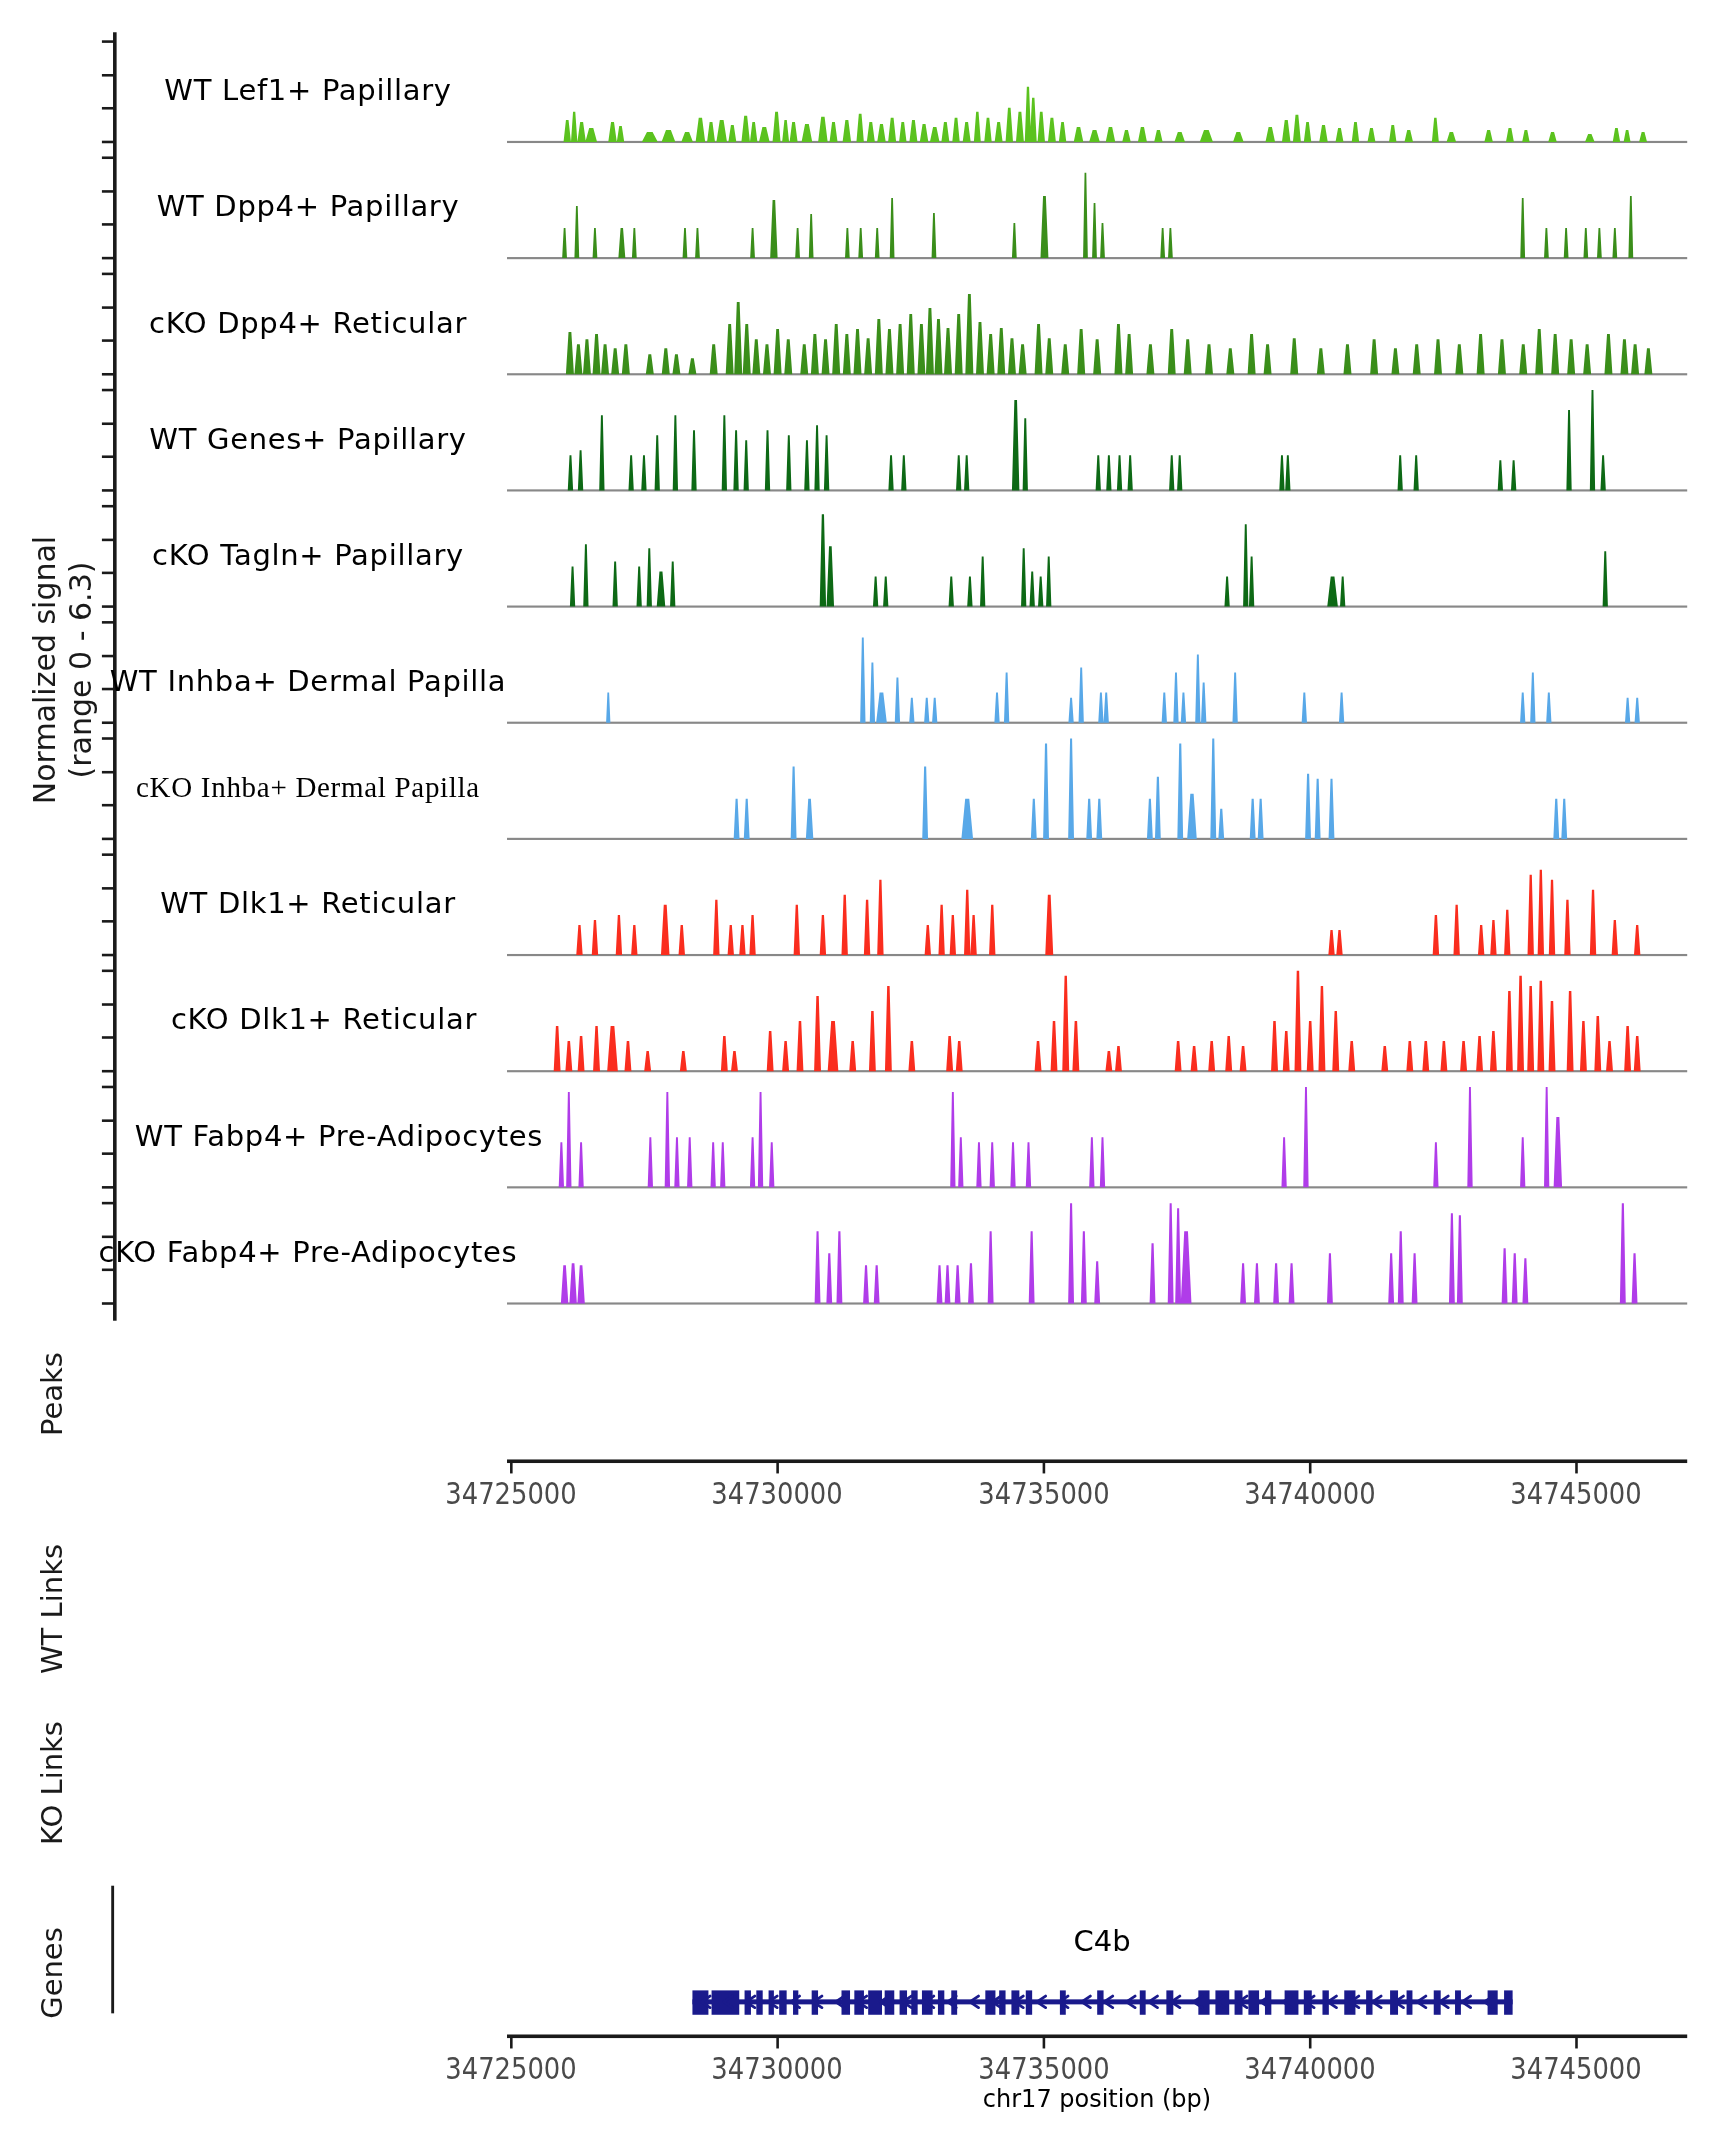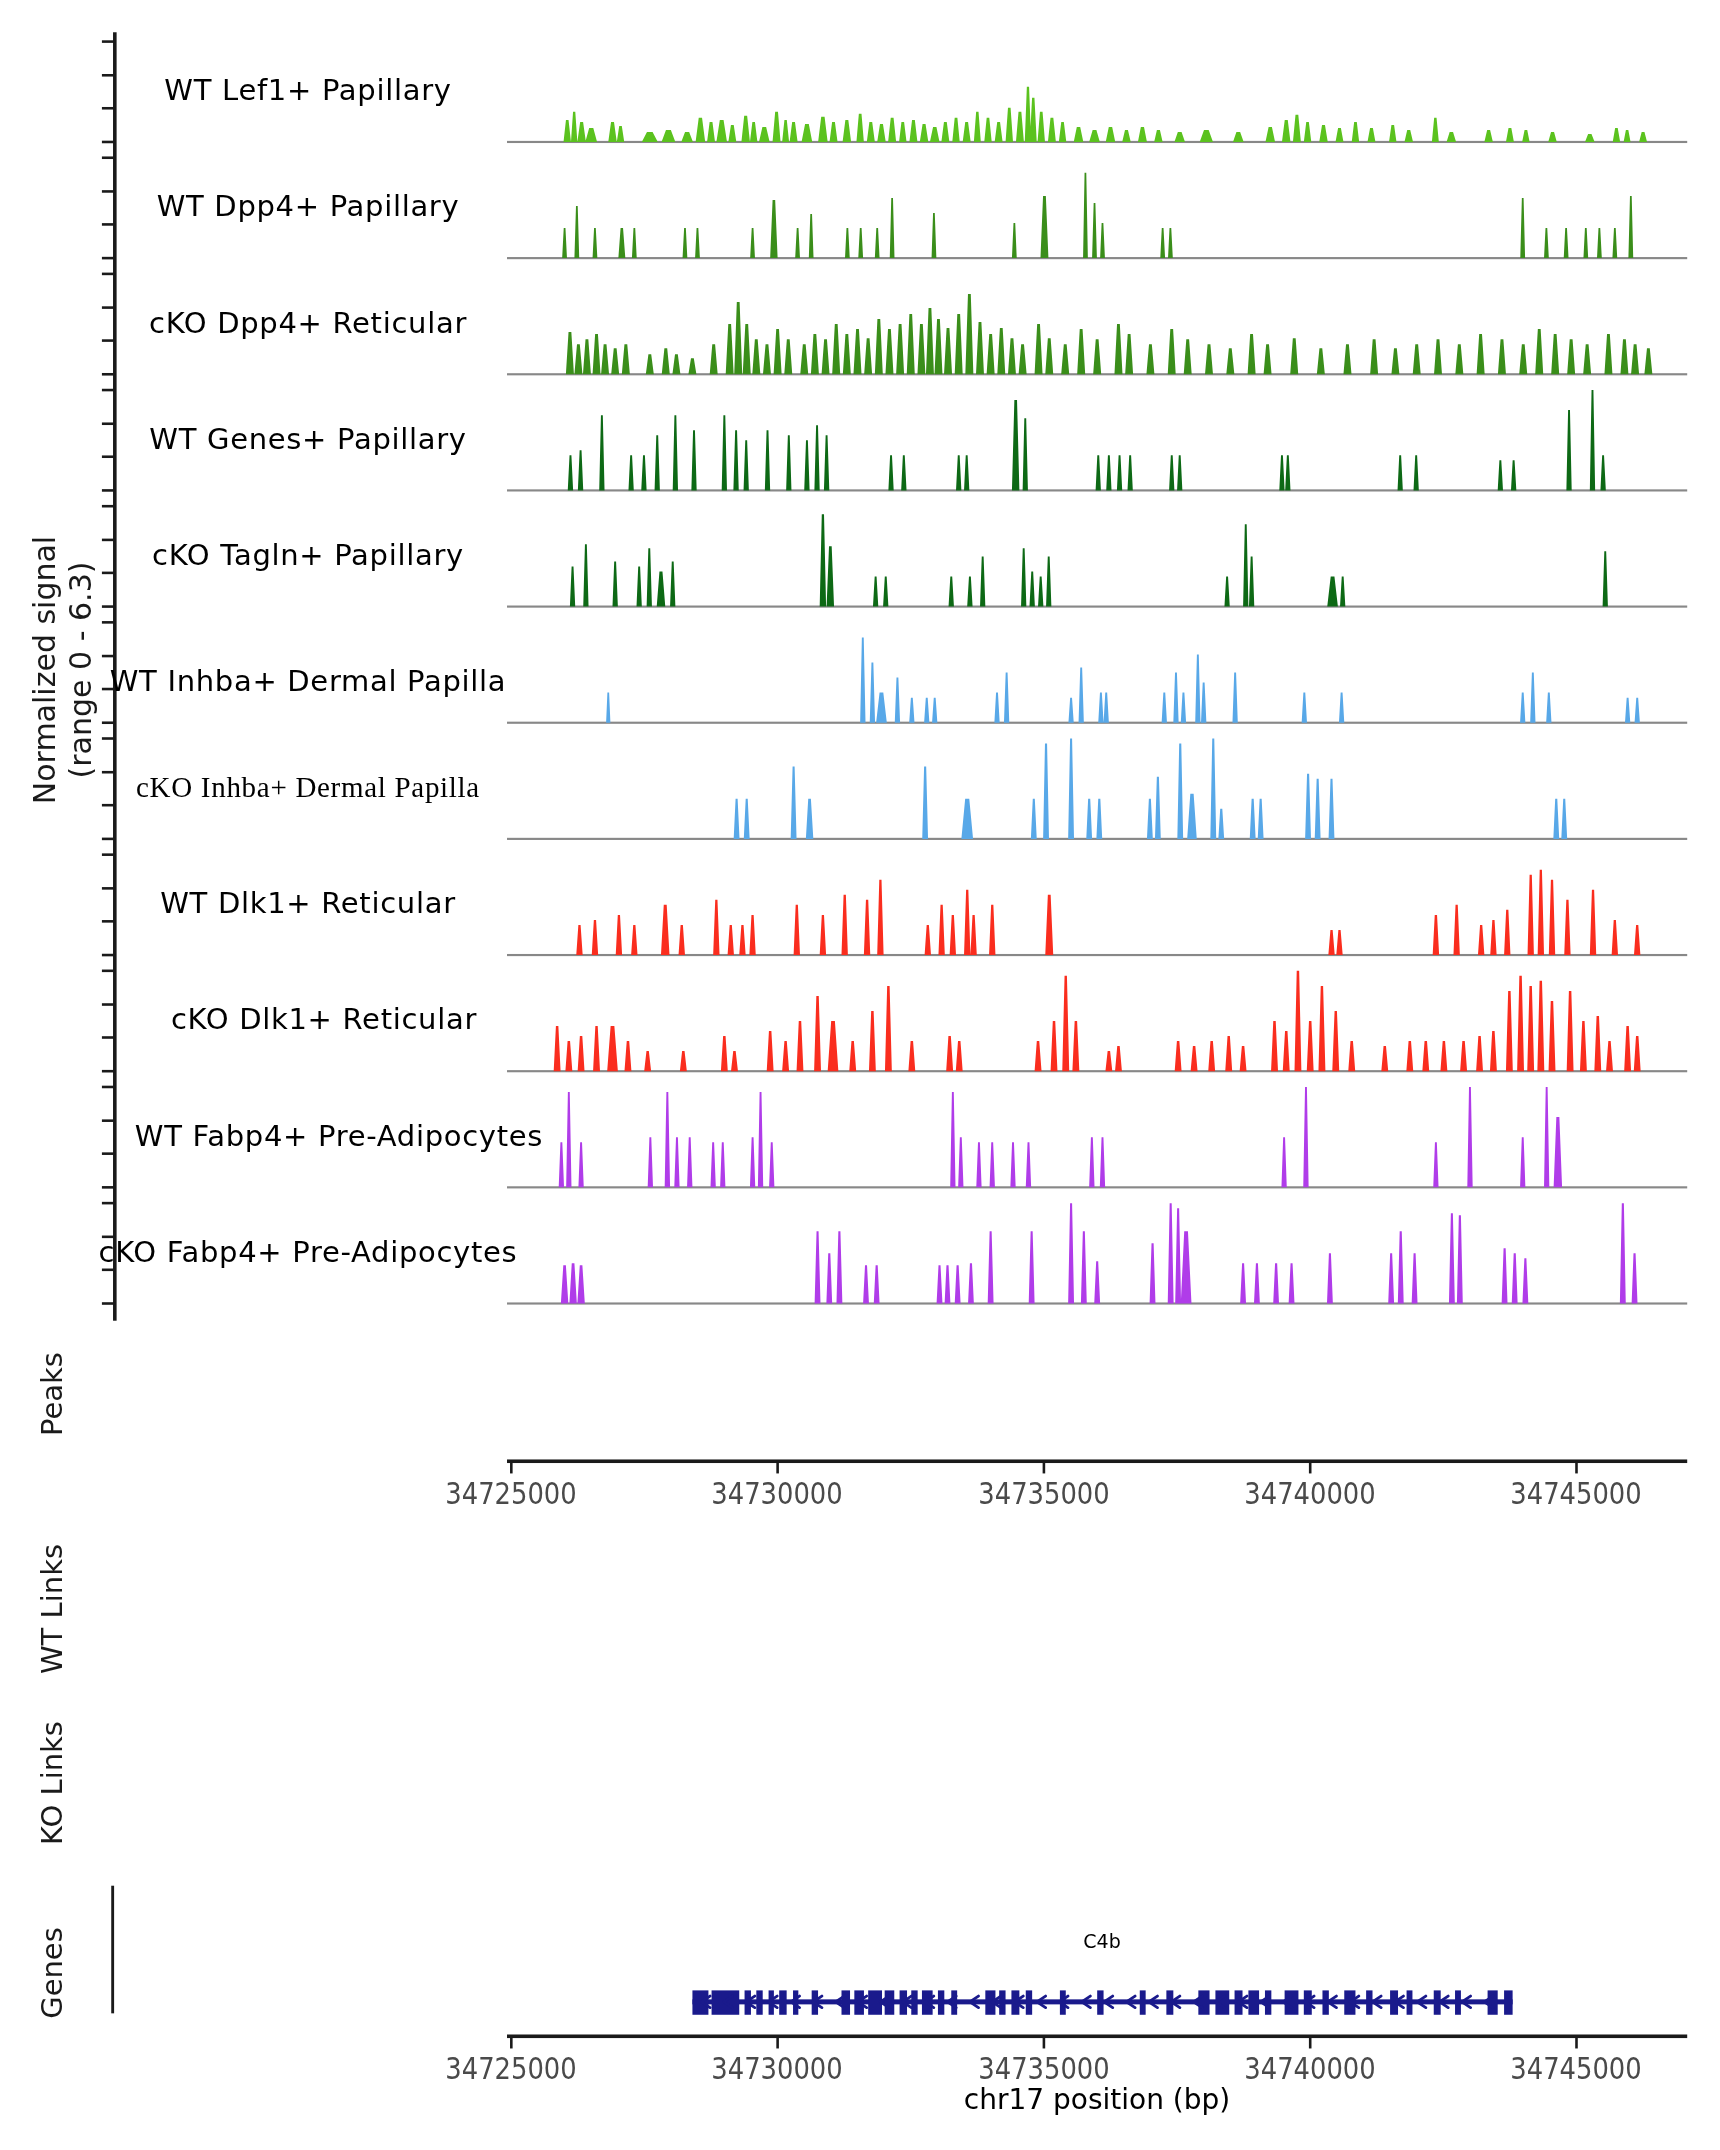--- a/index.html
+++ b/index.html
@@ -7,23 +7,23 @@
           font-family:"DejaVu Sans","Liberation Sans",sans-serif;}
   .rot{position:absolute;transform:translate(-50%,-50%) rotate(-90deg);white-space:nowrap;
        color:#1a1a1a;text-align:center;}
   .section-label{font-size:29px;}
   .yaxis-title{font-size:30px;line-height:36px;}
   .track-label{position:absolute;transform:translate(-50%,-50%);white-space:nowrap;
        font-size:29px;letter-spacing:0.7px;color:#000000;}
   .tick-label{position:absolute;transform:translate(-50%,-50%) scaleX(0.86);white-space:nowrap;
        font-size:30px;color:#4a4a4a;}
   .xaxis-title{position:absolute;transform:translate(-50%,-50%);white-space:nowrap;
-       font-size:28px;color:#000;}
+       font-size:24px;color:#000;}
   .gene-label{position:absolute;transform:translate(-50%,-50%);white-space:nowrap;
-       font-size:19px;color:#000;}
+       font-size:29px;color:#000;}
   svg{position:absolute;left:0;top:0;}
 </style>
 </head>
 <body>
 
 <div id="figure">
 
   <div class="rot yaxis-title" style="left:63px;top:670px;">
     <div>Normalized signal</div>
     <div>(range 0 - 6.3)</div>

